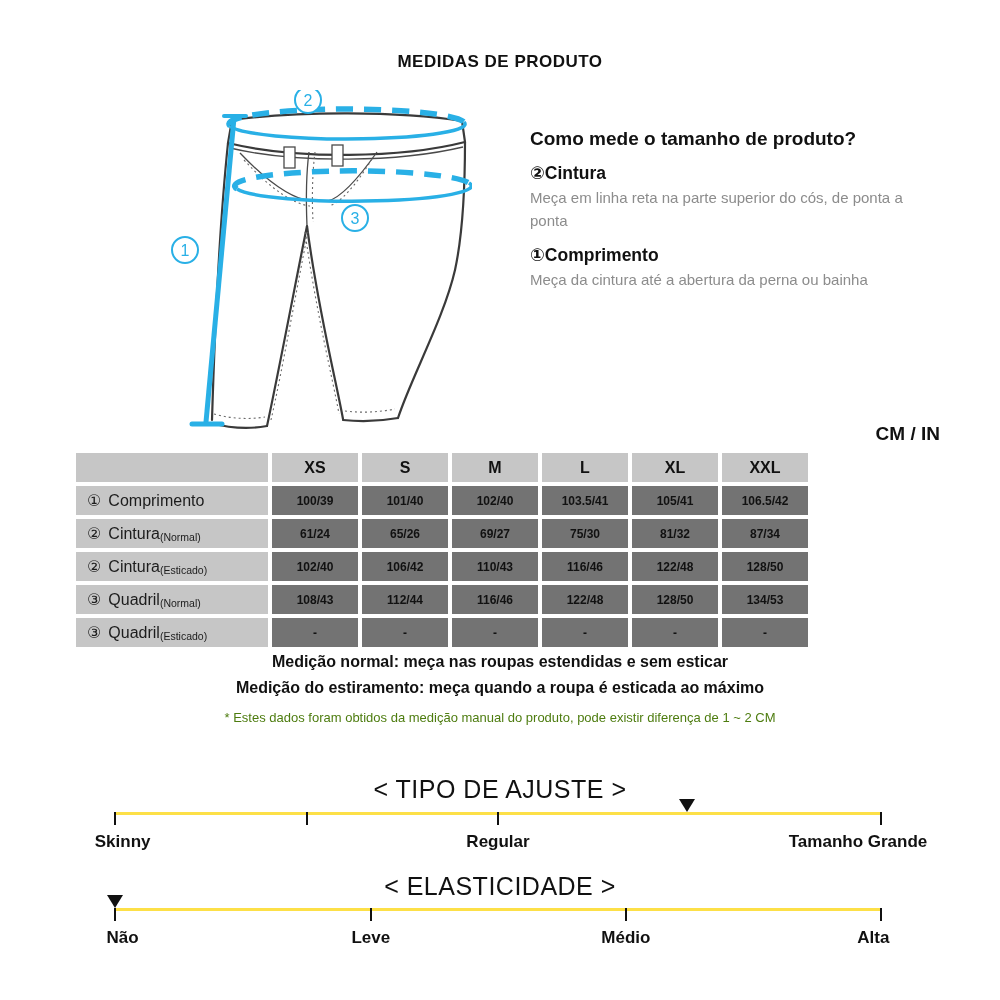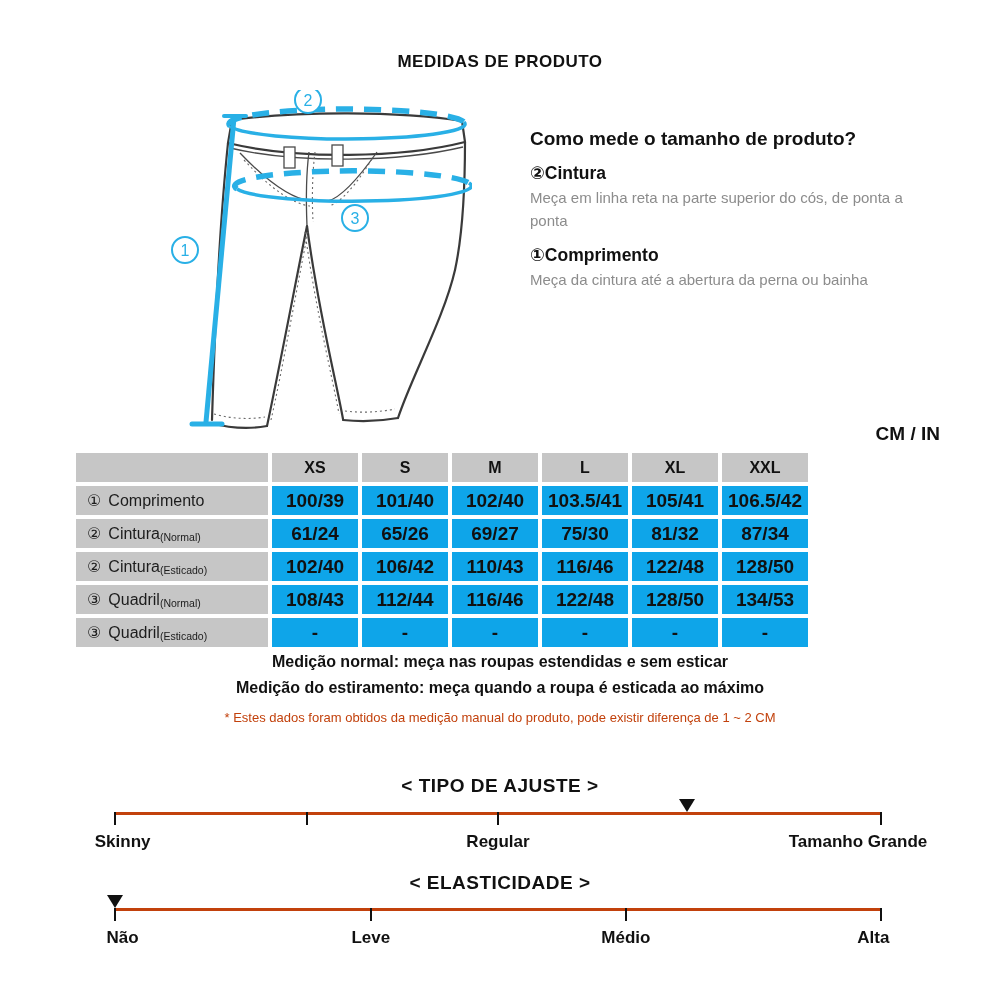--- a/index.html
+++ b/index.html
@@ -44,31 +44,31 @@
     grid-auto-rows:29px; gap:4px;
   }
   .cell { display:flex; align-items:center; justify-content:center; }
   .cell.head { background:#c6c6c6; font-weight:bold; font-size:16px; }
   .cell.rowlabel {
     background:#c6c6c6; justify-content:flex-start; padding-left:11px;
     font-size:16px; color:#1c1c1c; white-space:nowrap;
   }
   .rowlabel .circ { font-size:16px; margin-right:7px; }
   .rowlabel .sub { font-size:10.5px; position:relative; top:3px; }
-  .cell.val { background:#0ea5e9; font-weight:bold; font-size:19px; }
+  .cell.val { background:#737373; font-weight:bold; font-size:12px; }
 
   
   .note { position:absolute; left:0; width:1000px; text-align:center; font-weight:bold; font-size:16px; }
   .note1 { top:653px; } .note2 { top:679px; }
-  .disclaimer { position:absolute; left:0; top:710px; width:1000px; text-align:center; font-size:13px; font-weight:normal; color:#c2410c; }
-
-  
-  .scale-heading { position:absolute; left:0; width:1000px; text-align:center; font-size:19px; font-weight:bold; letter-spacing:.5px; }
+  .disclaimer { position:absolute; left:0; top:710px; width:1000px; text-align:center; font-size:13px; font-weight:normal; color:#4d7c0f; }
+
+  
+  .scale-heading { position:absolute; left:0; width:1000px; text-align:center; font-size:25px; font-weight:normal; letter-spacing:.5px; }
   .fit-heading { top:775px; } .stretch-heading { top:872px; }
-  .track { position:absolute; left:115px; width:766px; height:3px; background:#c2410c; }
+  .track { position:absolute; left:115px; width:766px; height:3px; background:#fde047; }
   .fit-track { top:812px; } .stretch-track { top:908px; }
   .tick { position:absolute; top:0; width:2px; height:13px; background:#111; transform:translateX(-50%); }
   .marker {
     position:absolute; top:-13px; width:0; height:0; transform:translateX(-50%);
     border-left:8px solid transparent; border-right:8px solid transparent; border-top:13px solid #111;
   }
   .scale-label {
     position:absolute; top:20px; transform:translateX(-50%);
     font-size:17px; font-weight:bold; white-space:nowrap; color:#111;
   }

